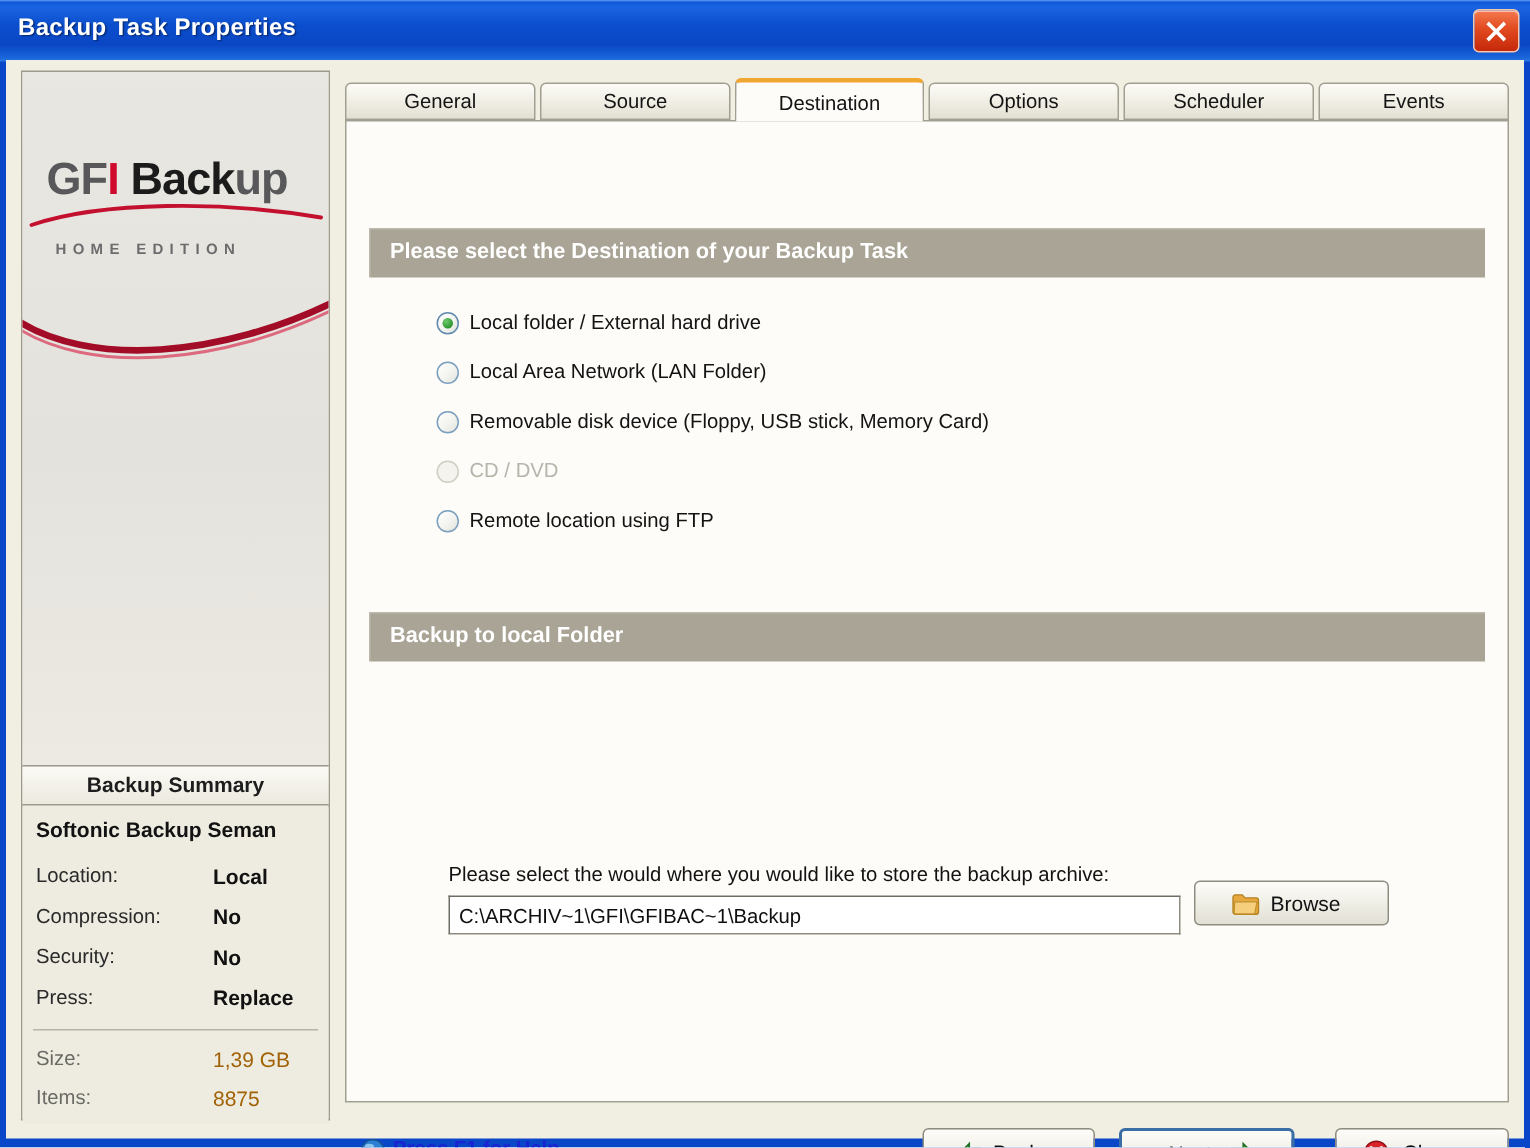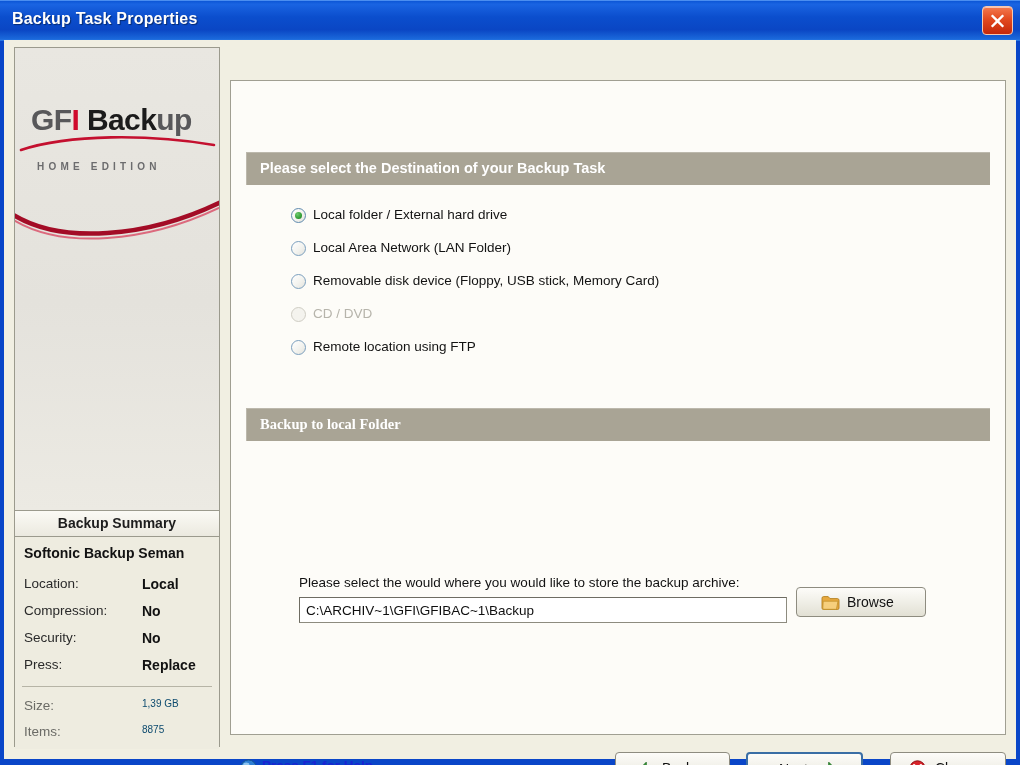--- a/index.html
+++ b/index.html
@@ -140,21 +140,21 @@
   .sum-row { position: absolute; left: 9px; width: 195px; height: 25px; }
   .sum-key {
     position: absolute; left: 0; top: 0;
     font-size: 13.5px; color: #2a2a2a; white-space: nowrap;
   }
   .sum-val {
     position: absolute; left: 118px; top: 0;
     font-size: 14px; font-weight: bold; color: #111; white-space: nowrap;
   }
   .sum-row.dim .sum-key { color: #6b6b66; }
-  .sum-row.dim .sum-val { color: #0c4a6e; font-weight: normal; font-size: 10px; }
+  .sum-row.dim .sum-val { color: #a16207; font-weight: normal; font-size: 14px; }
   #sum-divider {
     position: absolute; left: 7px; top: 148px;
     width: 190px; height: 1px; background: #b6b4a6;
   }
 
   
   #tabstrip {
     position: absolute;
     left: 226px; top: 12px;
     width: 776px; height: 28px;
@@ -204,21 +204,21 @@
     box-shadow: inset 1px 1px 0 rgba(255,255,255,0.22);
     color: #ffffff;
     font-size: 14.5px;
     font-weight: bold;
     line-height: 32px;
     padding-left: 14px;
     box-sizing: border-box;
     white-space: nowrap;
   }
   #head-destination { top: 55px; margin-top: 16px; }
-  #head-localfolder { top: 327px; font-family: Liberation Serif, serif; }
+  #head-localfolder { top: 327px; }
 
   .radio-row {
     position: absolute;
     left: 60px;
     height: 22px;
     cursor: pointer;
     white-space: nowrap;
   }
   .radio-dot {
     position: absolute;
@@ -385,20 +385,28 @@
           <span class="sum-key">Size:</span>
           <span class="sum-val">1,39 GB</span>
         </div>
         <div class="sum-row dim" style="top:186px;">
           <span class="sum-key">Items:</span>
           <span class="sum-val">8875</span>
         </div>
       </div>
     </div>
 
+    <div id="tabstrip">
+      <div class="tab" style="left:0px;   width:127px;">General</div>
+      <div class="tab" style="left:130px; width:127px;">Source</div>
+      <div class="tab active" style="left:260px; width:126px;">Destination</div>
+      <div class="tab" style="left:389px; width:127px;">Options</div>
+      <div class="tab" style="left:519px; width:127px;">Scheduler</div>
+      <div class="tab" style="left:649px; width:127px;">Events</div>
+    </div>
 
     <div id="panel">
 
       <div class="sect-head" id="head-destination">Please select the Destination of your Backup Task</div>
 
       <div class="radio-row checked" style="top:125px;">
         <span class="radio-dot"></span>
         <span class="radio-label">Local folder / External hard drive</span>
       </div>
       <div class="radio-row" style="top:158px;">

